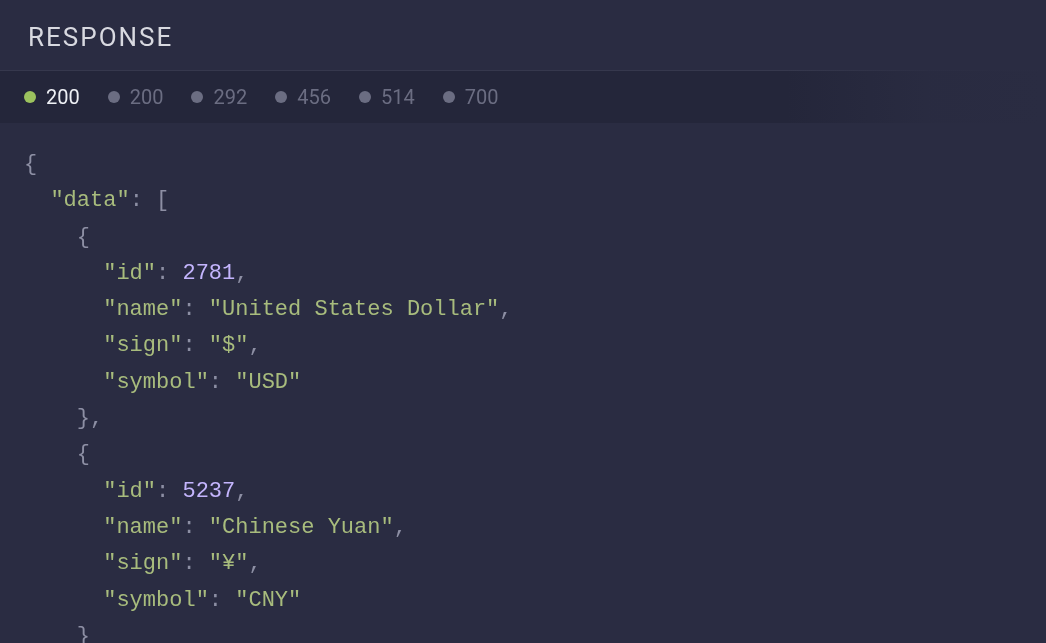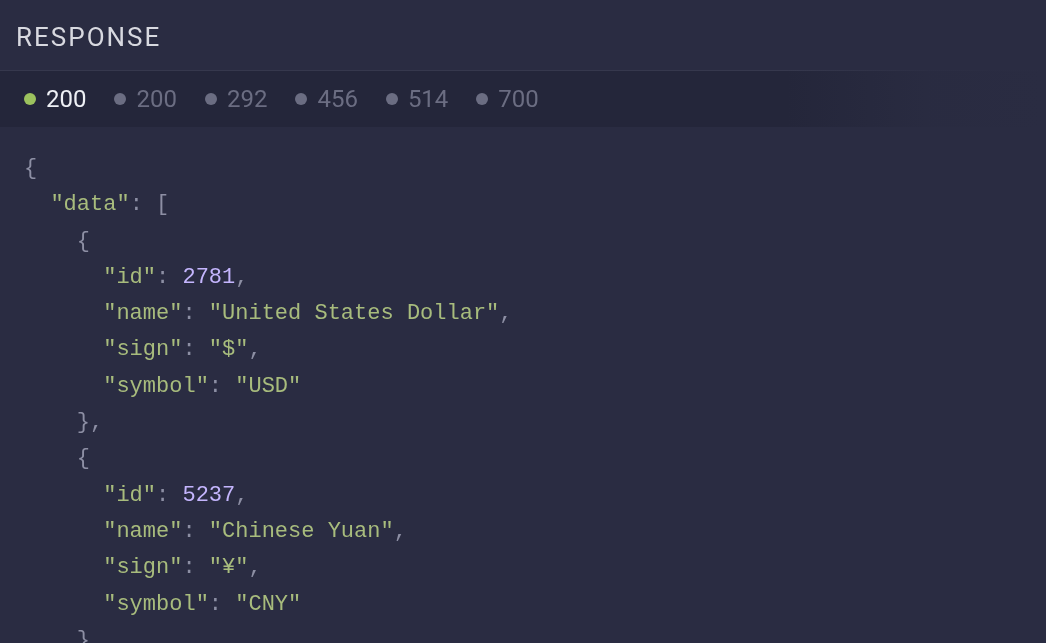--- a/index.html
+++ b/index.html
@@ -9,21 +9,21 @@
     }
     body {
       width: 1046px;
       height: 643px;
       background: #2a2c42;
       font-family: -apple-system, BlinkMacSystemFont, "Segoe UI", Roboto, sans-serif;
       overflow: hidden;
       position: relative;
     }
     .header {
-      padding: 22px 24px 18px 16px;
+      padding: 22px 24px 18px 28px;
     }
     .header-title {
       color: #d8d9e0;
       font-size: 26px;
       font-weight: 400;
       letter-spacing: 2px;
     }
     .divider {
       height: 1px;
       background: rgba(255,255,255,0.06);
@@ -48,21 +48,21 @@
       height: 12px;
       border-radius: 50%;
     }
     .tab-dot.active {
       background: #9cc25e;
     }
     .tab-dot.inactive {
       background: #6b6d82;
     }
     .tab-label {
-      font-size: 24px;
+      font-size: 20px;
       font-weight: 400;
     }
     .tab-label.active {
       color: #eef0f5;
     }
     .tab-label.inactive {
       color: #6b6d82;
     }
     .code-area {
       padding: 24px 24px 0 24px;

